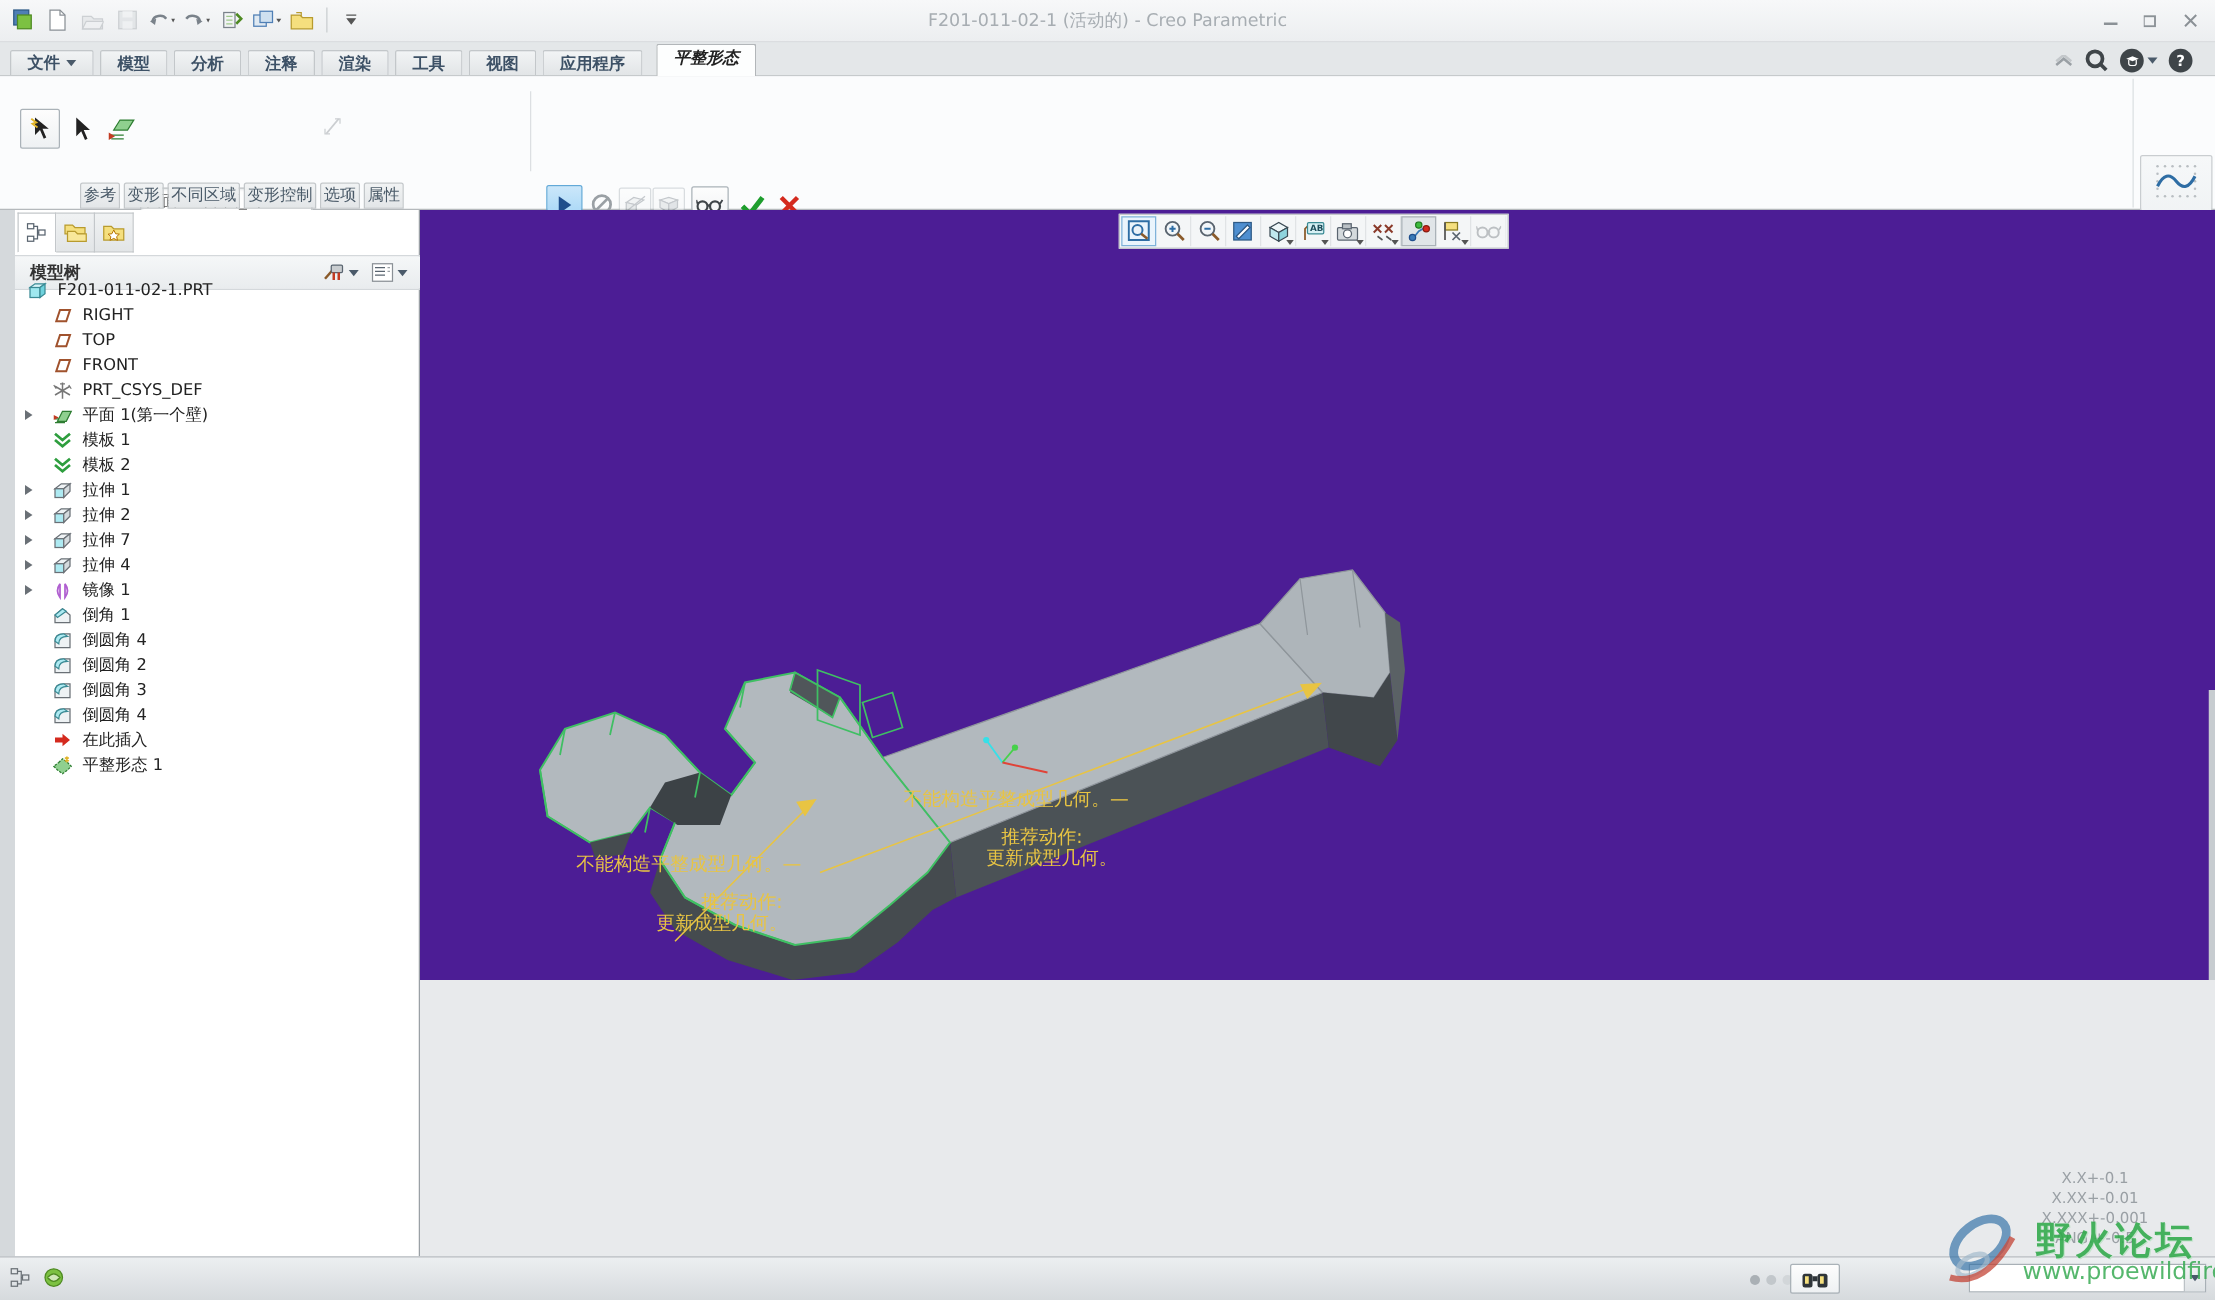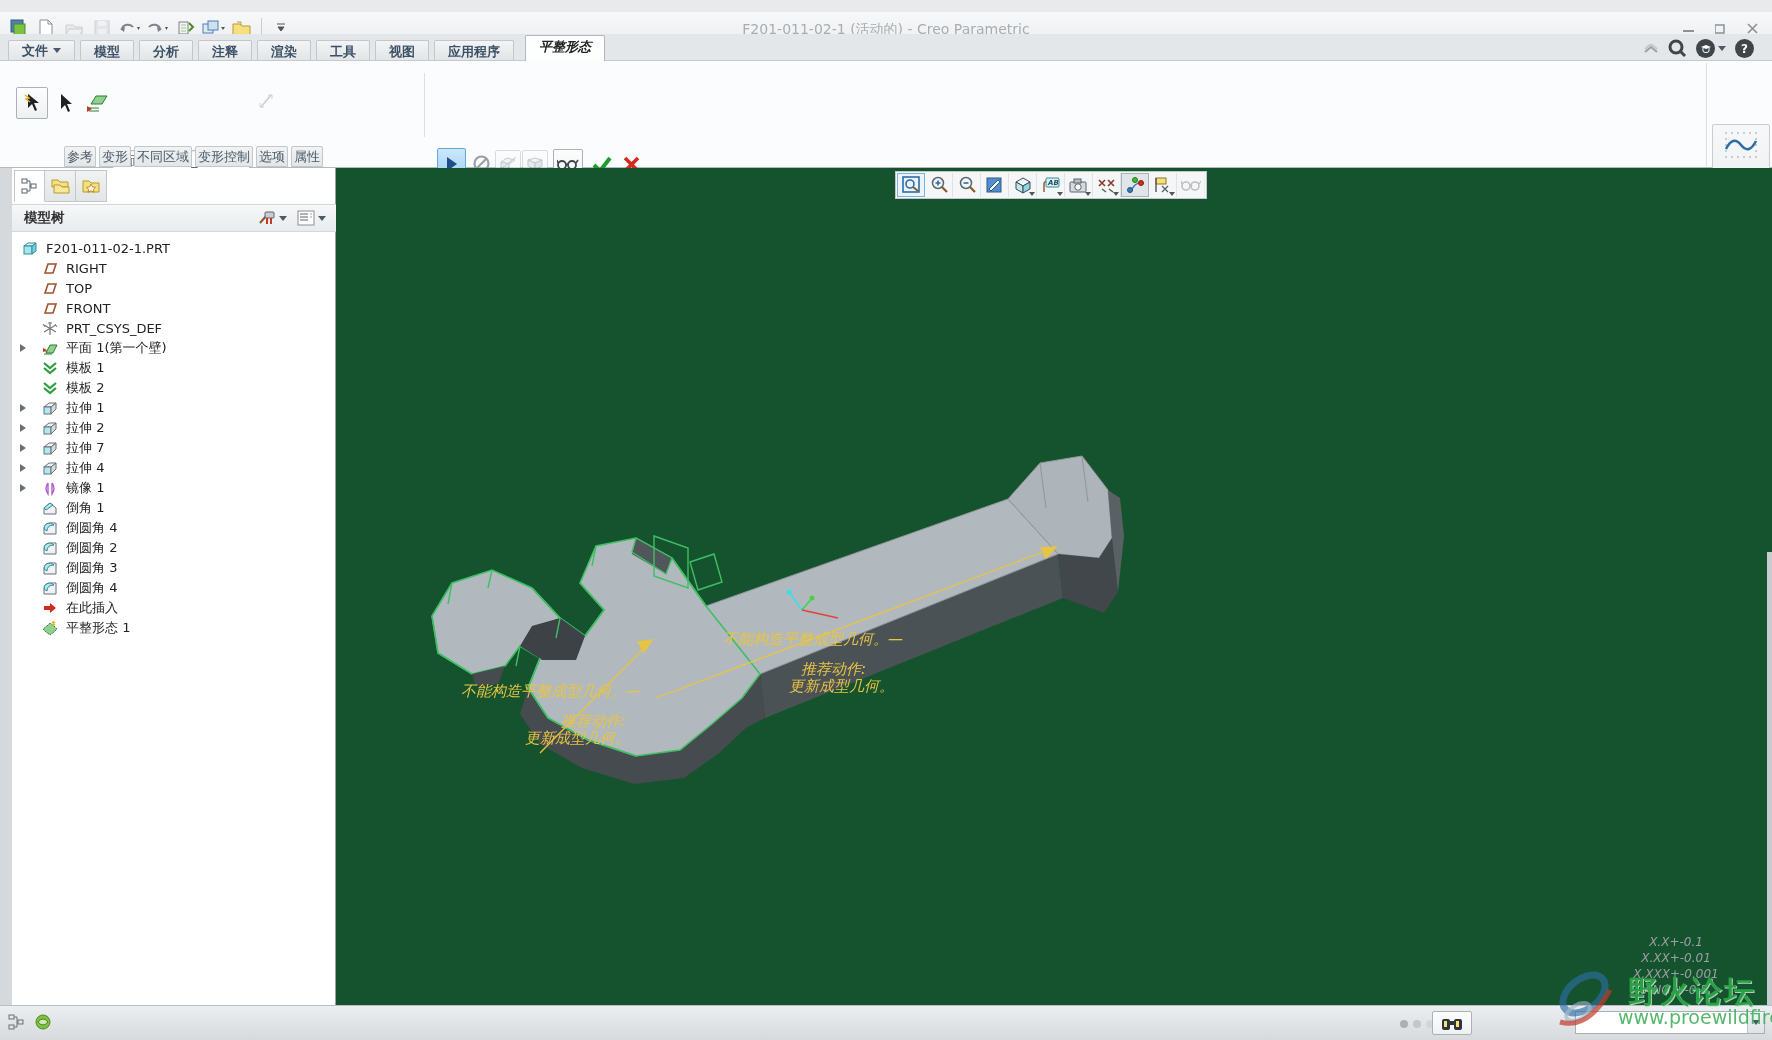--- a/index.html
+++ b/index.html
@@ -2,21 +2,21 @@
 <html><head>
 <meta charset="utf-8">
 <style>
   * { margin:0; padding:0; box-sizing:border-box; }
   html,body { width:1772px; height:1040px; overflow:hidden;
     font-family:"DejaVu Sans","Liberation Sans",sans-serif; font-size:13px; color:#333;
     background:#e8eaec; }
   .abs { position:absolute; }
 
   
-  #titlebar { position:absolute; left:0; top:12px; width:1772px; height:34px;
+  #titlebar { position:absolute; left:0; top:0; width:1772px; height:34px;
     background:linear-gradient(#f7f8f9,#eceef0); border-bottom:1px solid #d6d9db; }
   #qat { position:absolute; left:6px; top:4px; display:flex; align-items:center; gap:4px; }
   .qbtn { width:24px; height:24px; display:flex; align-items:center; justify-content:center; border-radius:2px; }
   .qbtn svg { display:block; }
   .qsep { width:1px; height:20px; background:#c9cdd0; margin:0 3px; }
   #win-title { position:absolute; left:0; right:0; top:0; height:34px; line-height:34px;
     text-align:center; color:#a7adb2; font-size:14px; pointer-events:none; }
   #winbtns { position:absolute; right:8px; top:8px; display:flex; gap:10px; }
   .wbtn { width:22px; height:16px; display:flex; align-items:center; justify-content:center; color:#8b9196; }
 
@@ -69,31 +69,31 @@
   #tree-tabs { position:absolute; left:2px; top:2px; display:flex; }
   .ttab { width:31px; height:32px; border:1px solid #c3c7ca; border-left:none;
     background:linear-gradient(#f0f2f3,#e2e5e7); display:flex; align-items:center; justify-content:center; }
   .ttab:first-child { border-left:1px solid #c3c7ca; background:#fff; border-bottom:1px solid #fff; }
   #tree-header { position:absolute; left:0; top:36px; width:324px; height:28px;
     background:linear-gradient(#f5f7f8,#e9ecee); border-top:1px solid #d4d8db; border-bottom:1px solid #d4d8db;
     display:flex; align-items:center; }
   #tree-header .title { font-weight:bold; color:#333; margin-left:12px; font-size:13.5px; }
   #tree-header .spacer { flex:1; }
   .hdr-ic { display:flex; align-items:center; gap:3px; margin-right:10px; }
-  #treelist { position:absolute; left:0; top:70px; width:264px; bottom:0; overflow:hidden; }
+  #treelist { position:absolute; left:0; top:54px; width:264px; bottom:0; overflow:hidden; }
   .trow { height:20px; display:flex; align-items:center; font-size:13px; color:#222; white-space:nowrap; }
   .trow .exp { width:9px; height:9px; margin-left:7px; position:relative; }
   .trow .exp.has::before { content:""; position:absolute; left:1px; top:0;
     border-top:4.5px solid transparent; border-bottom:4.5px solid transparent; border-left:6px solid #6a7076; }
   .trow.lvl1 .exp { margin-left:7px; }
   .trow.lvl0 .exp { margin-left:2px; width:4px; }
   .ticon { width:18px; height:16px; margin:0 4px 0 3px; display:flex; align-items:center; justify-content:center; }
   .tlabel { padding:0 3px; }
 
-  #viewport { position:absolute; left:336px; top:0; width:1436px; height:837px; background:#14532d;font-style:italic; }
+  #viewport { position:absolute; left:336px; top:0; width:1436px; height:616px; background:#4c1d95; }
   #vp-right-edge { position:absolute; right:0; top:384px; width:5px; bottom:0; background:#c7ccd0; }
 
   
   #gtoolbar { position:absolute; left:559px; top:3px; height:28px; background:#f4f6f7;
     border:1px solid #c3c7ca; display:flex; align-items:center; padding:1px; }
   .gbtn { width:28px; height:24px; display:flex; align-items:center; justify-content:center;
     position:relative; border-right:1px solid #e0e3e5; }
   .gbtn.active { border:1px solid #7fb2d9; background:#eaf4fc; }
   .gbtn.pressed { border:1px solid #aab2b8; background:#e0e5e8; }
   .gbtn .dd { position:absolute; right:1px; bottom:1px; width:0; height:0;

